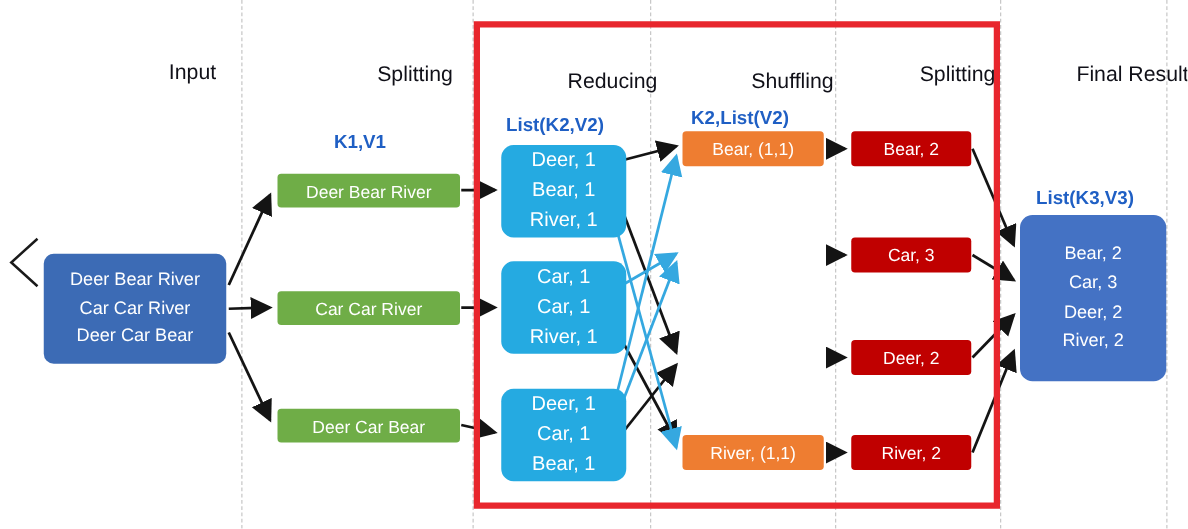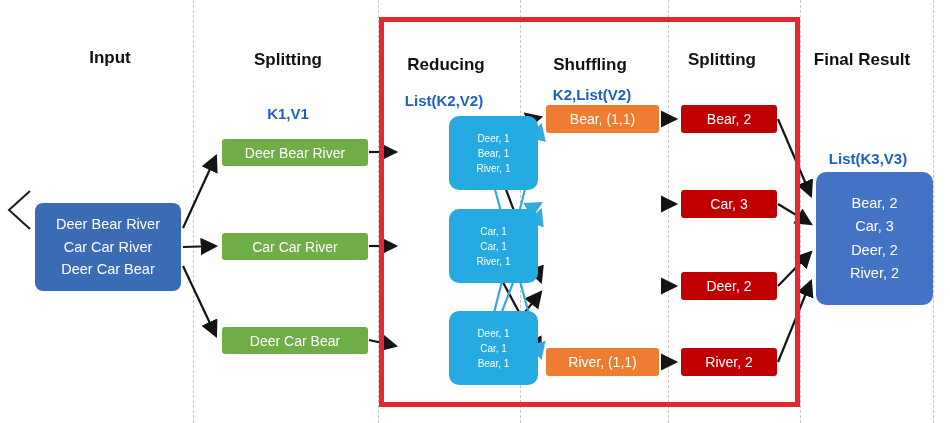--- a/index.html
+++ b/index.html
@@ -2,29 +2,29 @@
 <html><head>
 <meta charset="utf-8">
 <style>
   * { margin:0; padding:0; box-sizing:border-box; }
   html,body { background:#ffffff; }
   body { font-family:"Liberation Sans", sans-serif; }
   .canvas { position:relative; width:950px; height:423px; background:#ffffff; overflow:hidden; }
 
   .divider { position:absolute; top:0; bottom:0; width:0; border-left:1px dashed #c8c8c8; }
 
-  .hdr { position:absolute; font-weight:bold; font-size:17px; color:#101018; transform:translateX(-50%); white-space:nowrap; }
+  .hdr { position:absolute; font-weight:normal; font-size:17px; color:#101018; transform:translateX(-50%); white-space:nowrap;margin-left:44px; }
   .subhdr { position:absolute; font-weight:bold; font-size:15px; color:#1f5fc4; transform:translateX(-50%); white-space:nowrap; }
 
   .box { position:absolute; display:flex; flex-direction:column; justify-content:center; align-items:center;
          color:#ffffff; text-align:center; white-space:nowrap; }
 
   .input-box { left:35px;  top:203px; width:146px; height:88px;  background:#3c6bb5; border-radius:8px;  font-size:14.5px; line-height:1.55; }
   .split-box { left:222px; width:146px; height:27px; background:#6fad47; border-radius:3px; font-size:14px; }
-  .map-box   { left:401px; width:89px;  height:74px; background:#25aae1; border-radius:10px; font-size:10px; line-height:1.5;margin-left:48px; }
+  .map-box   { left:401px; width:100px;  height:74px; background:#25aae1; border-radius:10px; font-size:16px; line-height:1.5; }
   .shuf-box  { left:546px; width:113px; height:28px; background:#ee7d31; border-radius:3px; font-size:14px; }
   .red-box   { left:681px; width:96px;  height:28px; background:#c00000; border-radius:3px; font-size:14px; }
   .final-box { left:816px; top:172px; width:117px; height:133px; background:#4472c4; border-radius:10px; font-size:14.5px; line-height:1.6; }
 
   .red-frame { position:absolute; left:379px; top:17px; width:421px; height:390px; border:5px solid #e8262d; }
 
   svg.arrows { position:absolute; left:0; top:0; width:950px; height:423px; }
 </style>
 </head>
 <body>

